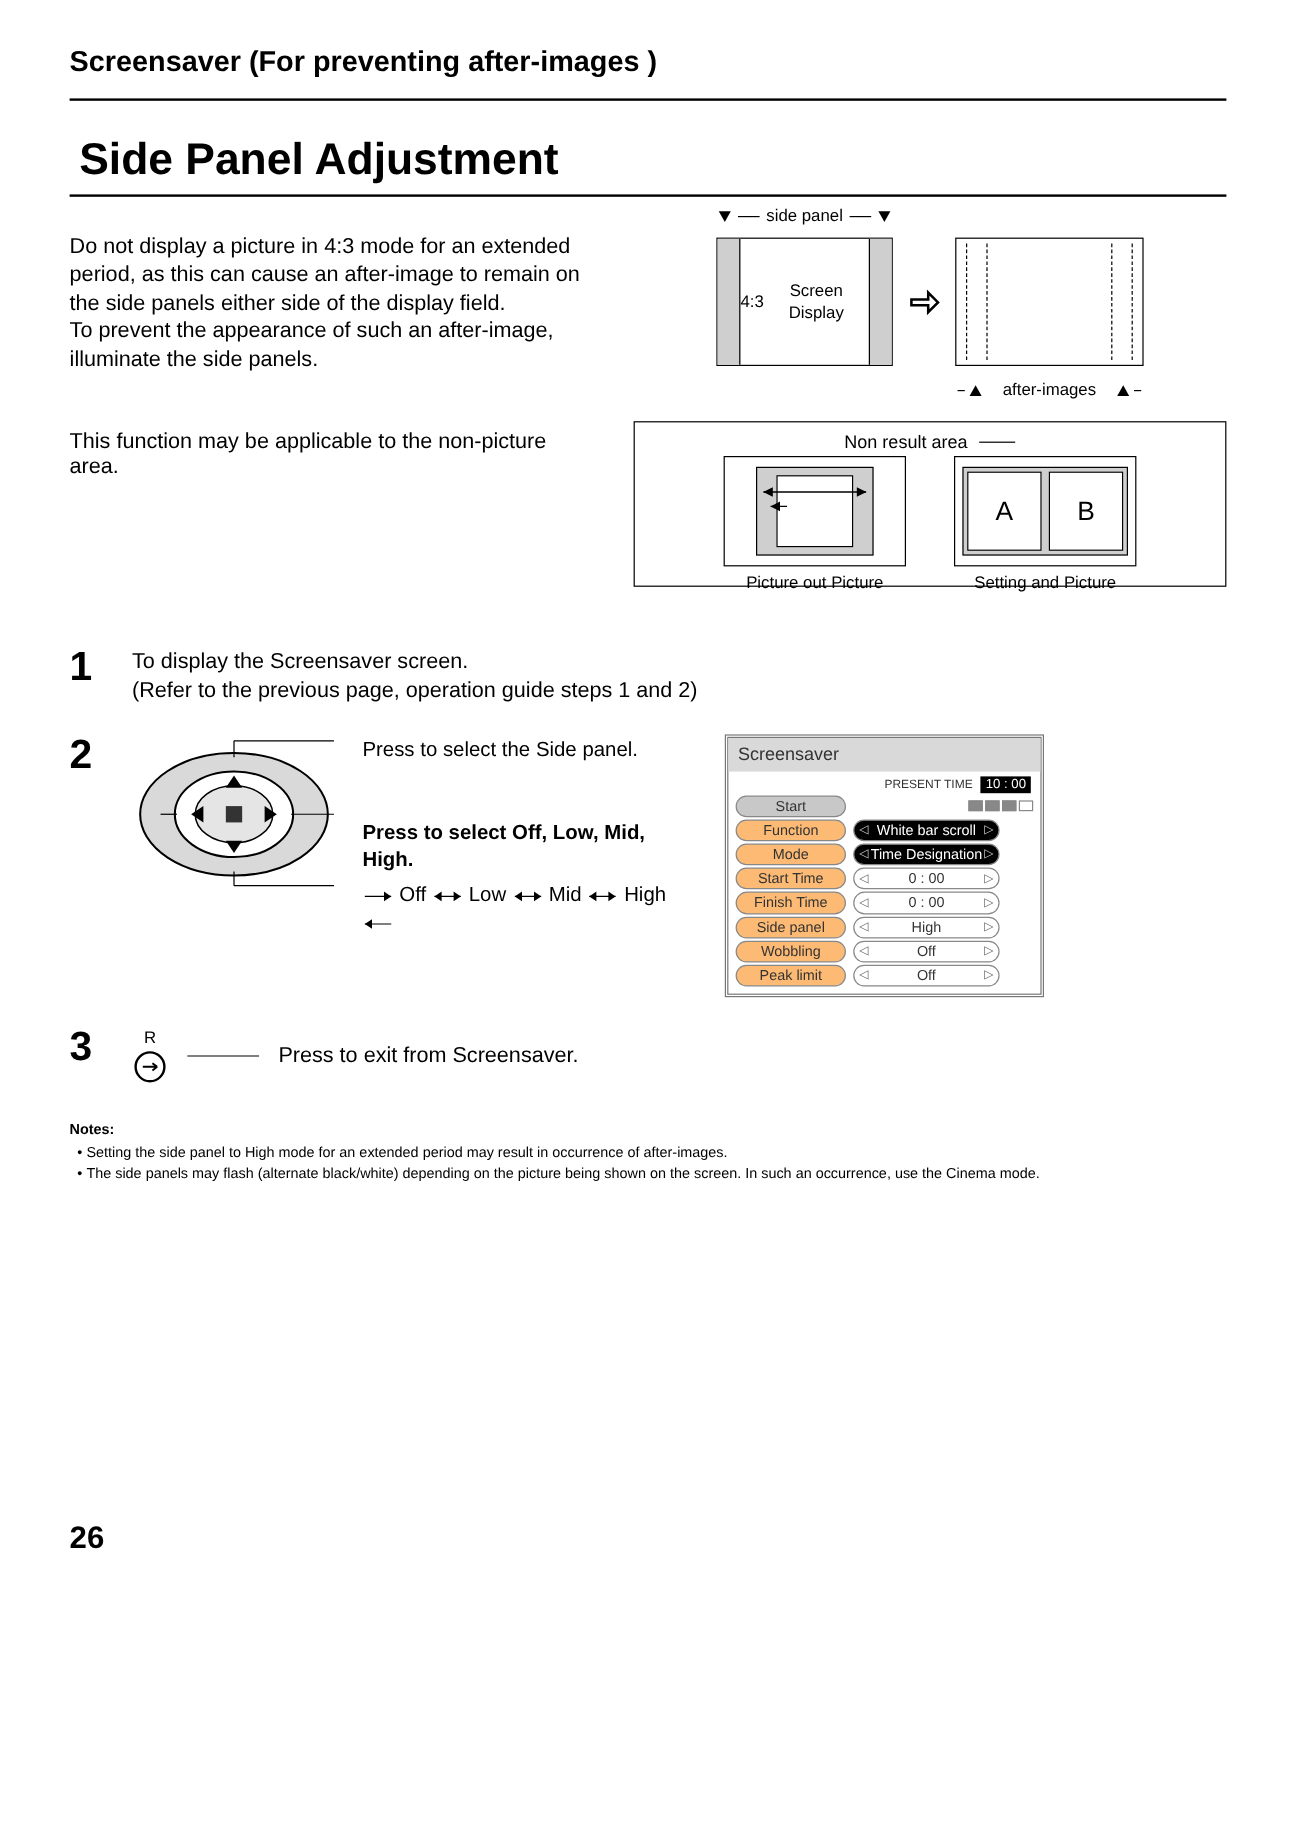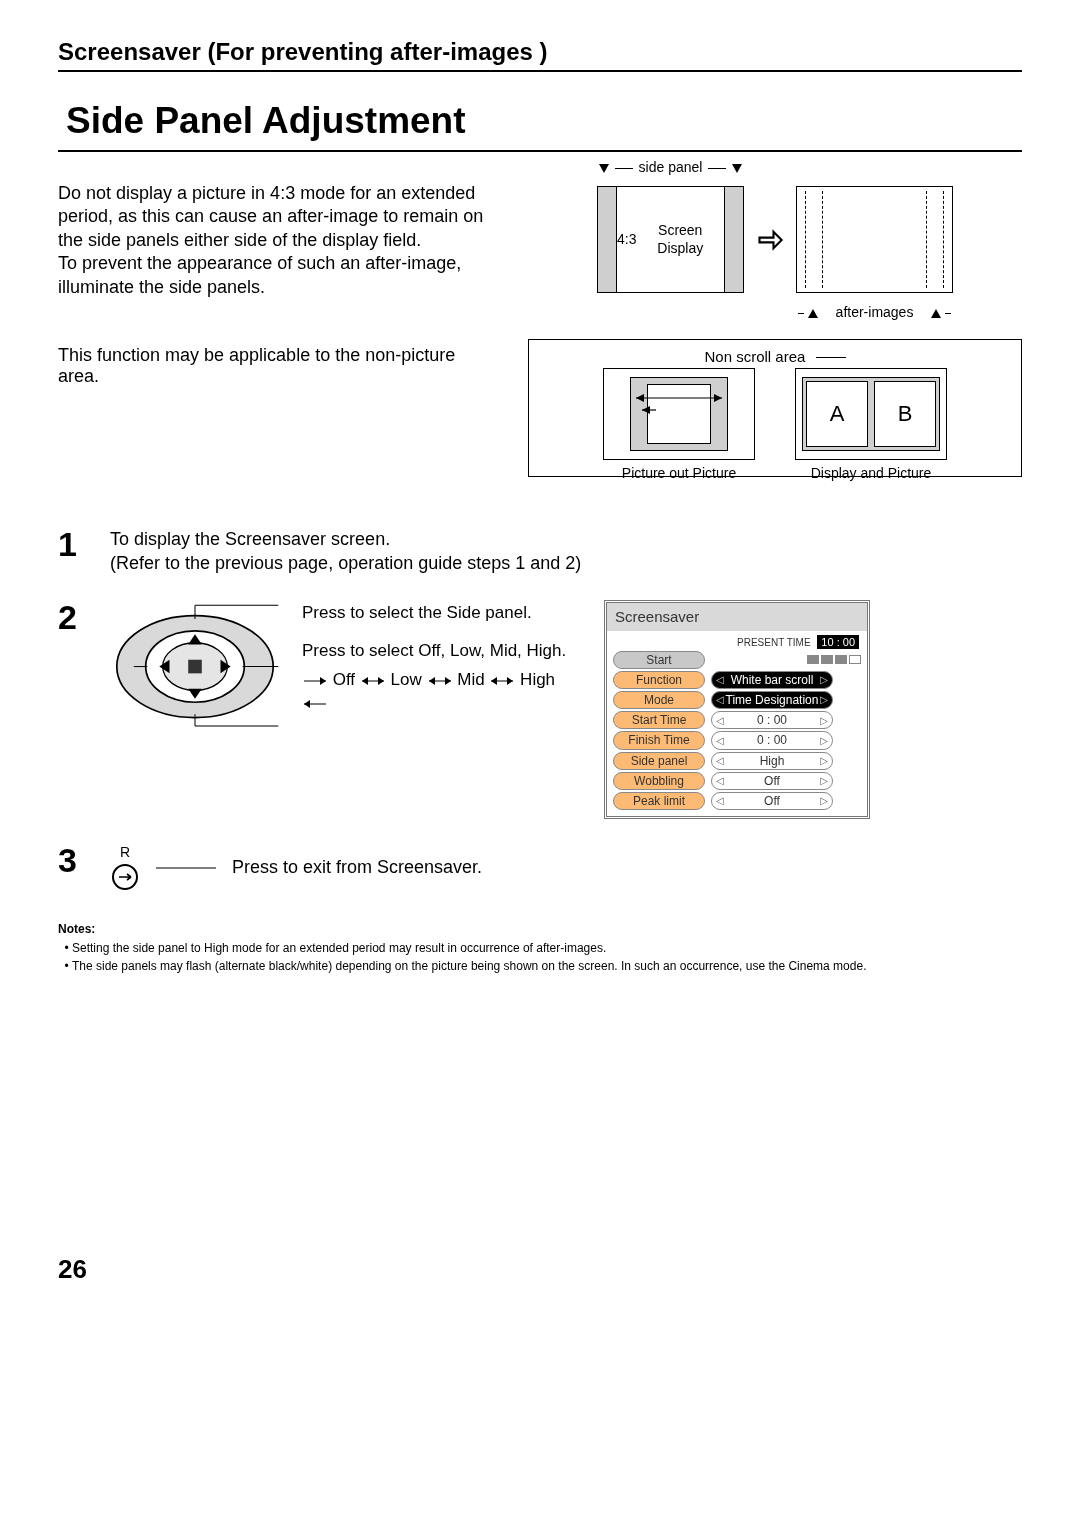--- a/index.html
+++ b/index.html
@@ -11,21 +11,21 @@
     width: 1080px;
   }
   .page {
     padding: 38px 58px 40px 58px;
     box-sizing: border-box;
   }
   .header-rule-top {
     font-size: 24px;
     font-weight: bold;
     border-bottom: 2px solid #000;
-    padding-bottom: 4px;
+    padding-bottom: 16px;
     margin-bottom: 22px;
   }
   .main-title {
     font-size: 37px;
     font-weight: bold;
     border-bottom: 2px solid #000;
     padding: 6px 8px 8px 8px;
     margin-bottom: 30px;
   }
   .intro-row {
@@ -229,21 +229,21 @@
           <span style="border-bottom:1px solid #000;display:inline-block;width:6px;vertical-align:middle;"></span>
         </div>
       </div>
     </div>
   </div>
 
   <div class="row2">
     <div class="row2-text">This function may be applicable to the non-picture area.</div>
     <div class="row2-diagram">
       <div class="np-label">
-        <span>Non scroll area</span>
+        <span>Non result area</span>
         <span style="display:inline-block;border-top:1px solid #000;width:30px;vertical-align:middle;margin-left:6px;"></span>
       </div>
       <div class="pop-box">
         <div class="pop-inner">
             <div class="pop-pic"></div>
           </div>
         <svg style="position:absolute;top:24px;left:32px;" width="86" height="10">
             <line x1="0" y1="5" x2="86" y2="5" class="ann-line"></line>
             <polygon points="0,5 8,1 8,9" fill="#000"></polygon>
             <polygon points="86,5 78,1 78,9" fill="#000"></polygon>
@@ -252,21 +252,21 @@
             <line x1="0" y1="5" x2="14" y2="5" class="ann-line"></line>
             <polygon points="0,5 8,1 8,9" fill="#000"></polygon>
           </svg>
         <div class="pip-caption">Picture out Picture</div>
       </div>
       <div class="pap-box">
         <div class="pap-inner">
           <div class="pap-a">A</div>
           <div class="pap-b">B</div>
         </div>
-        <div class="pip-caption">Display and Picture</div>
+        <div class="pip-caption">Setting and Picture</div>
       </div>
     </div>
   </div>
 
   <div class="steps">
     <div class="step-row">
       <div class="step-num">1</div>
       <div class="step-body">
         <div>To display the Screensaver screen.</div>
         <div>(Refer to the previous page, operation guide steps 1 and 2)</div>
@@ -290,21 +290,21 @@
             <line x1="100" y1="22" x2="100" y2="6" stroke="#000" stroke-width="1.2"></line>
             <line x1="100" y1="6" x2="198" y2="6" stroke="#000" stroke-width="1.2"></line>
             <line x1="100" y1="134" x2="100" y2="148" stroke="#000" stroke-width="1.2"></line>
             <line x1="100" y1="148" x2="198" y2="148" stroke="#000" stroke-width="1.2"></line>
             <line x1="156" y1="78" x2="198" y2="78" stroke="#000" stroke-width="1.2"></line>
             <line x1="44" y1="78" x2="28" y2="78" stroke="#000" stroke-width="1.2"></line>
           </svg>
         </div>
         <div class="step2-txt-col">
           <div style="margin-top:2px;">Press to select the Side panel.</div>
-          <div style="margin-top:16px;">Press to select Off, Low, Mid, High.</div>
+          <div style="margin-top:47px;font-weight:bold;">Press to select Off, Low, Mid, High.</div>
           <div style="margin-top:6px;font-size:17px;" class="cycle-arrows">
             <svg viewBox="0 0 26 14">
                 <line x1="2" y1="7" x2="24" y2="7" stroke="#000"></line>
                 <polygon points="24,7 18,3 18,11" fill="#000"></polygon>
               </svg>
             <span>Off</span>
             <svg viewBox="0 0 26 14">
                 <line x1="2" y1="7" x2="24" y2="7" stroke="#000"></line>
                 <polygon points="2,7 8,3 8,11" fill="#000"></polygon>
                 <polygon points="24,7 18,3 18,11" fill="#000"></polygon>

